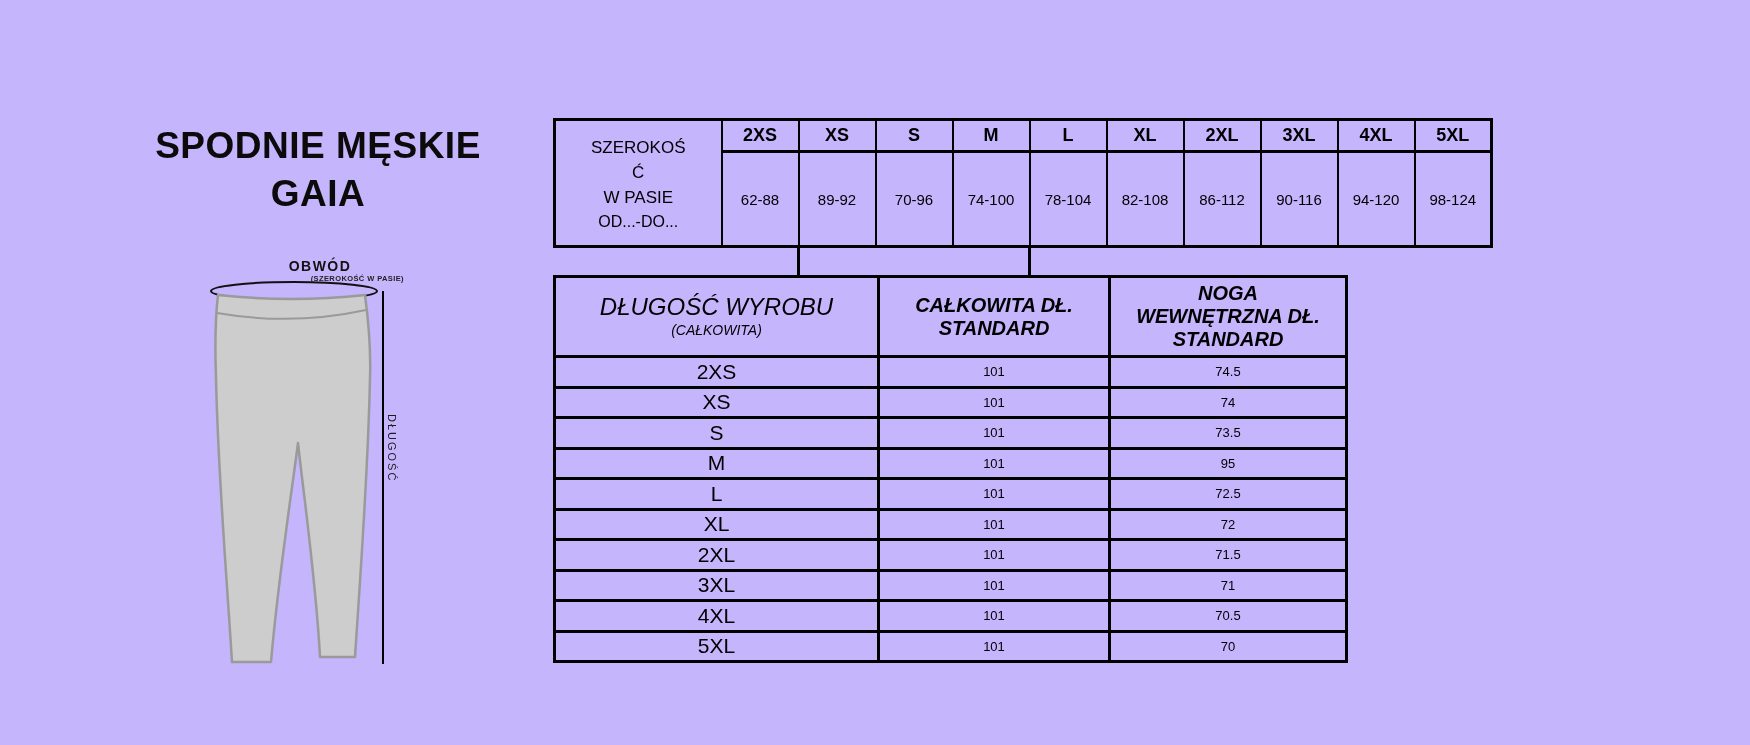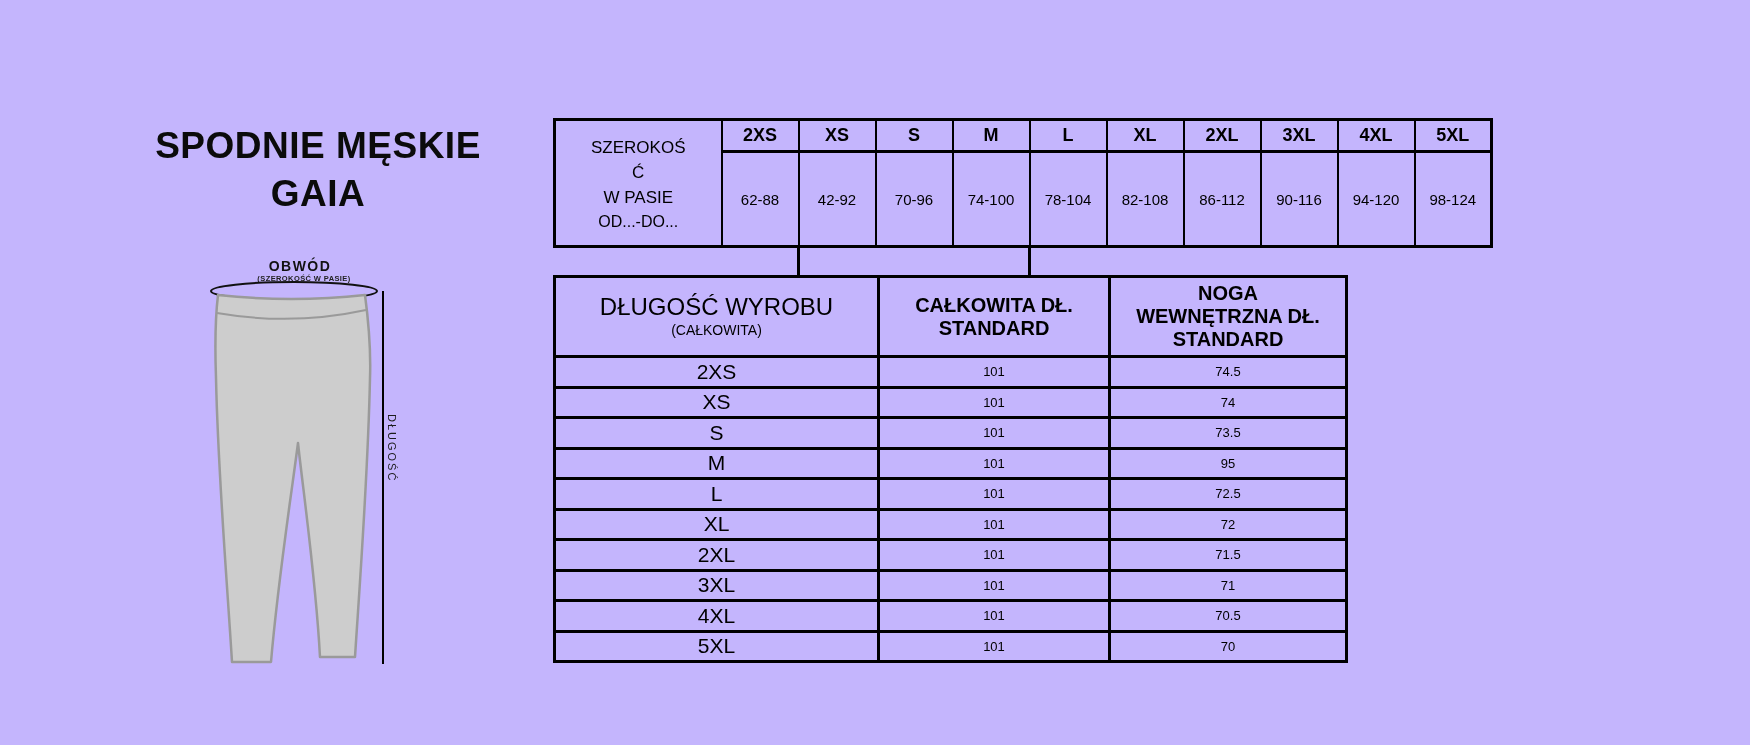--- a/index.html
+++ b/index.html
@@ -13,25 +13,25 @@
     padding-left:16px;
   }
   
   .title{
     position:absolute;left:108px;top:122px;width:420px;
     text-align:center;font-weight:bold;font-size:37px;line-height:48px;
     letter-spacing:0.5px;color:#0b0b0b;
   }
   
   .obwod{
-    position:absolute;left:200px;top:258px;width:200px;text-align:center;
+    position:absolute;left:220px;top:258px;width:200px;text-align:center;
     font-size:14px;font-weight:bold;letter-spacing:1.5px;color:#111;
   }
   .obwod-sub{
-    position:absolute;left:204px;top:274px;width:200px;text-align:center;
+    position:absolute;left:204px;top:274px;width:200px;text-align:right;
     font-size:7.5px;font-weight:bold;letter-spacing:0.4px;color:#222;
   }
   .pants-svg{position:absolute;left:170px;top:250px;}
   .dlugosc{
     position:absolute;left:386px;top:414px;
     writing-mode:vertical-rl;
     font-size:11px;letter-spacing:2px;color:#1c1c1c;
   }
   
   table{border-collapse:collapse;table-layout:fixed;}
@@ -54,21 +54,21 @@
   .stub1{left:797px;}
   .stub2{left:1028px;}
   
   .length-table{
     position:absolute;left:553px;top:275px;
     border:3px solid #000;
   }
   .length-table td{
     border:3px solid #000;text-align:center;vertical-align:middle;padding:0;
   }
-  .length-table tr.lt-head td{height:77px;}
+  .length-table tr.lt-head td{height:77px;font-style:italic;}
   .lt-h1{display:block;font-size:24px;line-height:27px;}
   .lt-h1b{display:block;font-size:14px;line-height:21px;}
   .lt-bold span{display:block;font-size:20px;font-weight:bold;line-height:23px;}
   .length-table td.lt-size{height:27.5px;font-size:21px;}
   .length-table td.lt-val{height:27.5px;font-size:13px;}
 </style>
 </head>
 <body>
 
 <div class="page">
@@ -128,21 +128,21 @@
         <td class="sz">M</td>
         <td class="sz">L</td>
         <td class="sz">XL</td>
         <td class="sz">2XL</td>
         <td class="sz">3XL</td>
         <td class="sz">4XL</td>
         <td class="sz">5XL</td>
       </tr>
       <tr>
         <td class="rg">62-88</td>
-        <td class="rg">42-92</td>
+        <td class="rg">89-92</td>
         <td class="rg">70-96</td>
         <td class="rg">74-100</td>
         <td class="rg">78-104</td>
         <td class="rg">82-108</td>
         <td class="rg">86-112</td>
         <td class="rg">90-116</td>
         <td class="rg">94-120</td>
         <td class="rg">98-124</td>
       </tr>
     </tbody>

